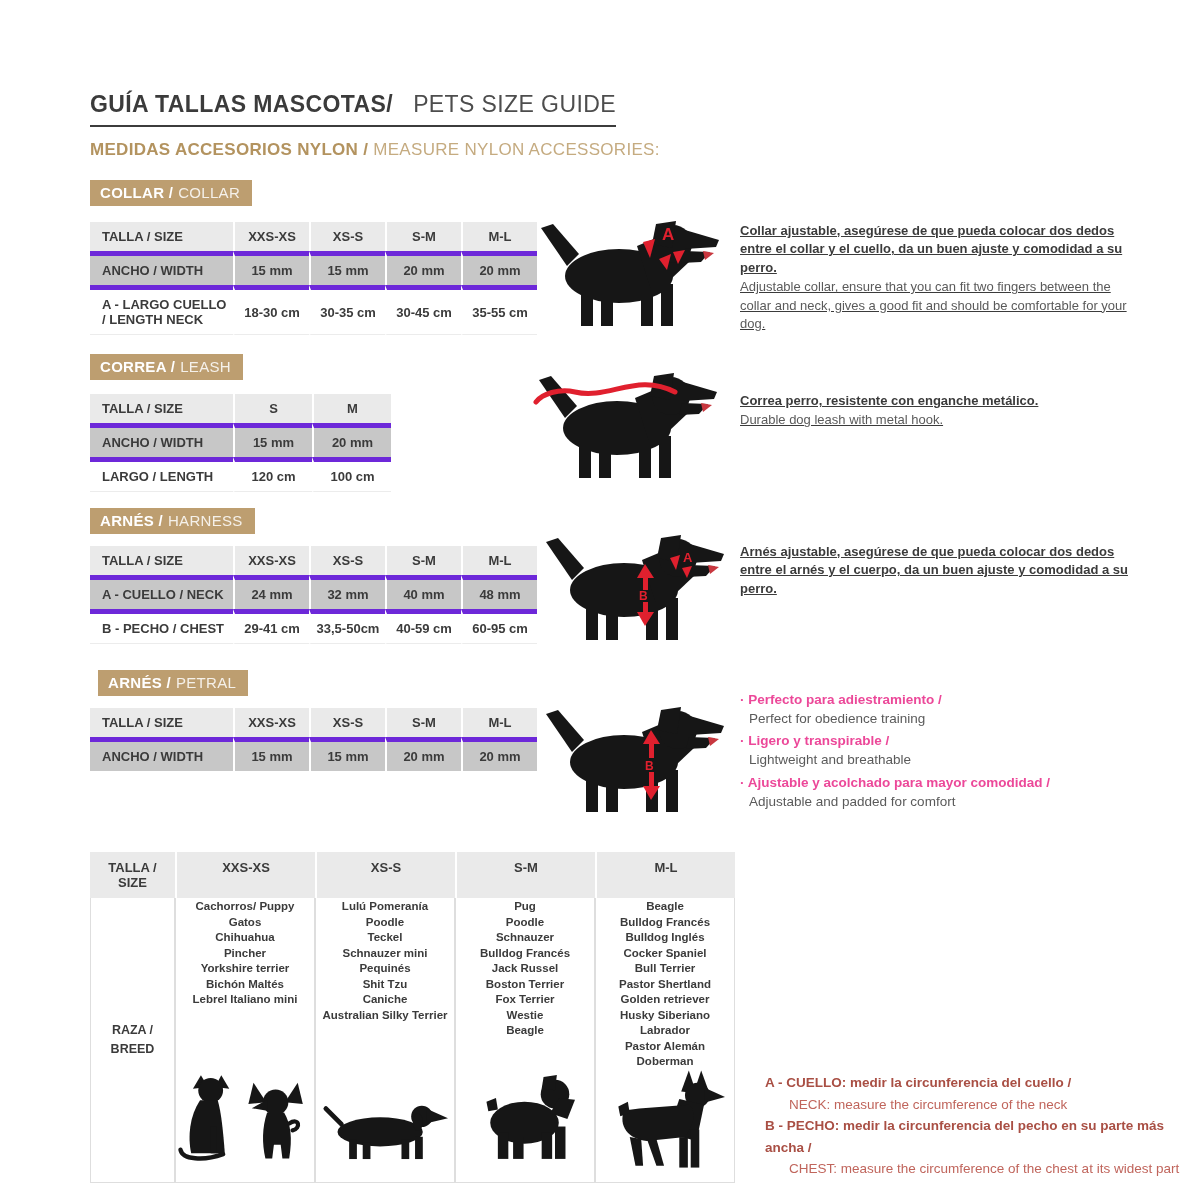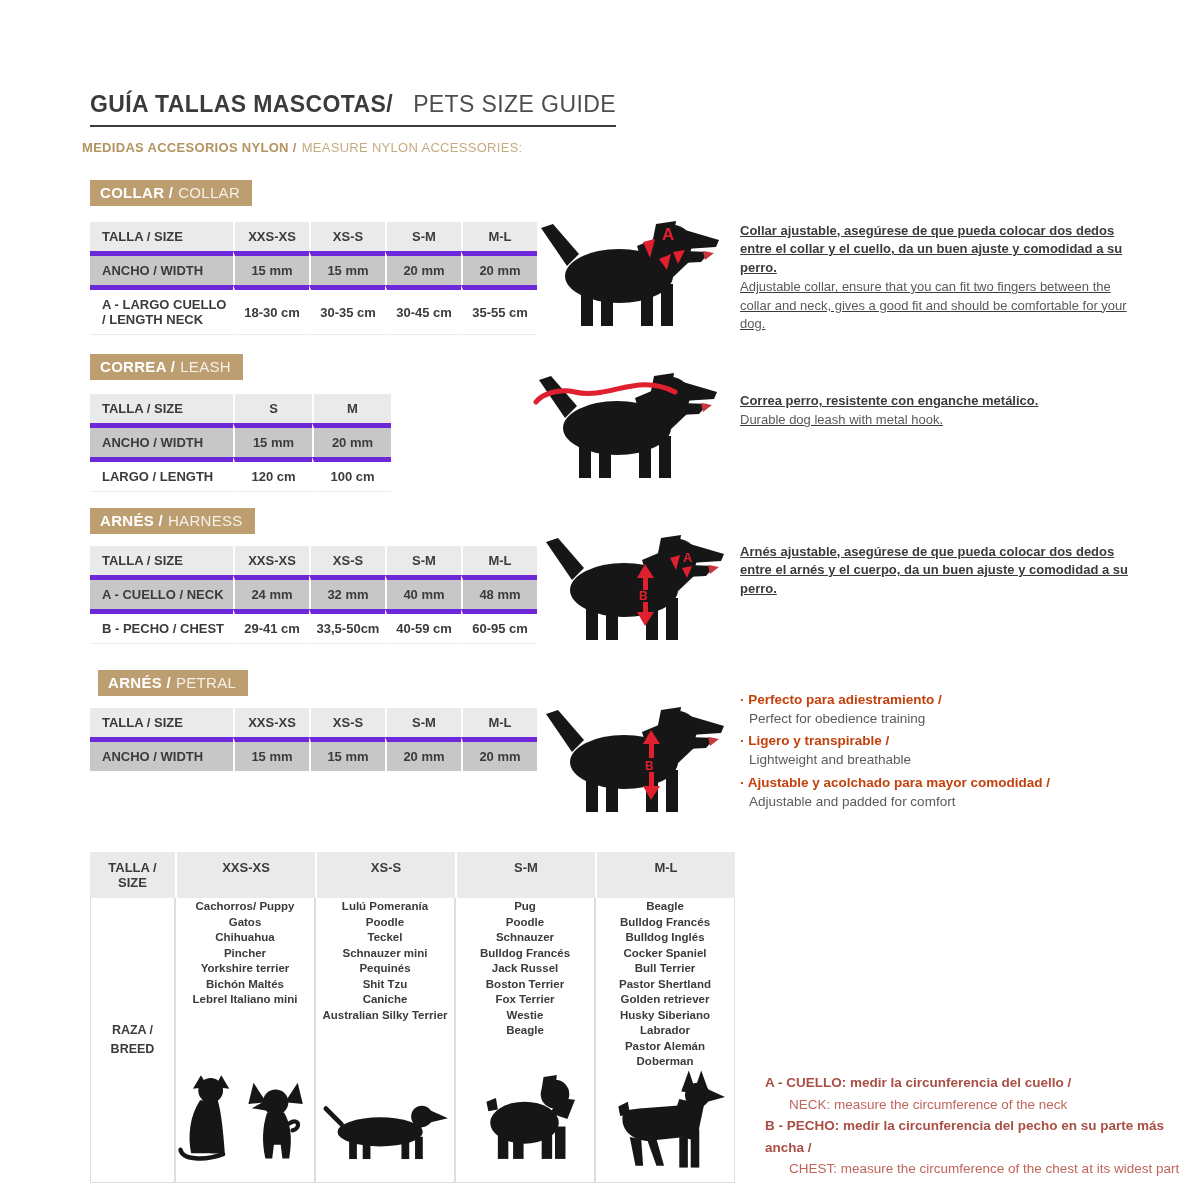--- a/index.html
+++ b/index.html
@@ -13,21 +13,21 @@
   
   .page-title{
     left:90px;top:76px;
     font-size:23px;font-weight:bold;letter-spacing:.4px;
     border-bottom:2px solid #3c3c3c;padding-bottom:7px;
     display:inline-block;white-space:nowrap;
   }
   .page-title .t-en{font-weight:normal;color:#4d4d4d;margin-left:20px;}
 
   
-  .subtitle{left:82px;top:140px;font-size:13px;font-weight:bold;color:#b3935f;letter-spacing:.3px;white-space:nowrap;}
+  .subtitle{left:90px;top:140px;font-size:17px;font-weight:bold;color:#b3935f;letter-spacing:.3px;white-space:nowrap;}
   .subtitle .s-en{font-weight:normal;color:#c5ab80;margin-left:5px;}
 
   
   .badge{
     background:#bd9e70;color:#fff;display:inline-block;
     font-size:15px;font-weight:bold;letter-spacing:.3px;
     padding:4px 12px 5px 10px;white-space:nowrap;
   }
   .badge .b-en{font-weight:normal;color:rgba(255,255,255,.85);margin-left:5px;}
 
@@ -47,21 +47,21 @@
   table.spec tr.mid td{background:#c7c7c7;}
   table.spec tr.wht td{background:#fff;border-bottom:1px solid #ececec;}
 
   
   .desc{width:392px;font-size:13px;line-height:1.42;text-decoration:underline;}
   .desc .es{font-weight:bold;color:#3b3b3b;}
   .desc .en{color:#5a5a5a;margin-top:1px;}
 
   
   .bullets{width:400px;font-size:13.5px;line-height:1.42;}
-  .bullet .es{font-weight:bold;color:#c2410c;}
+  .bullet .es{font-weight:bold;color:#ec4899;}
   .bullet .es::before{content:"· ";}
   .bullet .en{color:#5a5a5a;padding-left:9px;margin-bottom:3px;}
 
   
   table.breedtbl{border-collapse:separate;border-spacing:0;table-layout:fixed;}
   table.breedtbl td{vertical-align:top;}
   table.breedtbl tr.hdr td{
     background:#eaeaea;font-size:13px;font-weight:bold;text-align:center;
     padding:8px 3px;border-left:2px solid #fff;
   }

